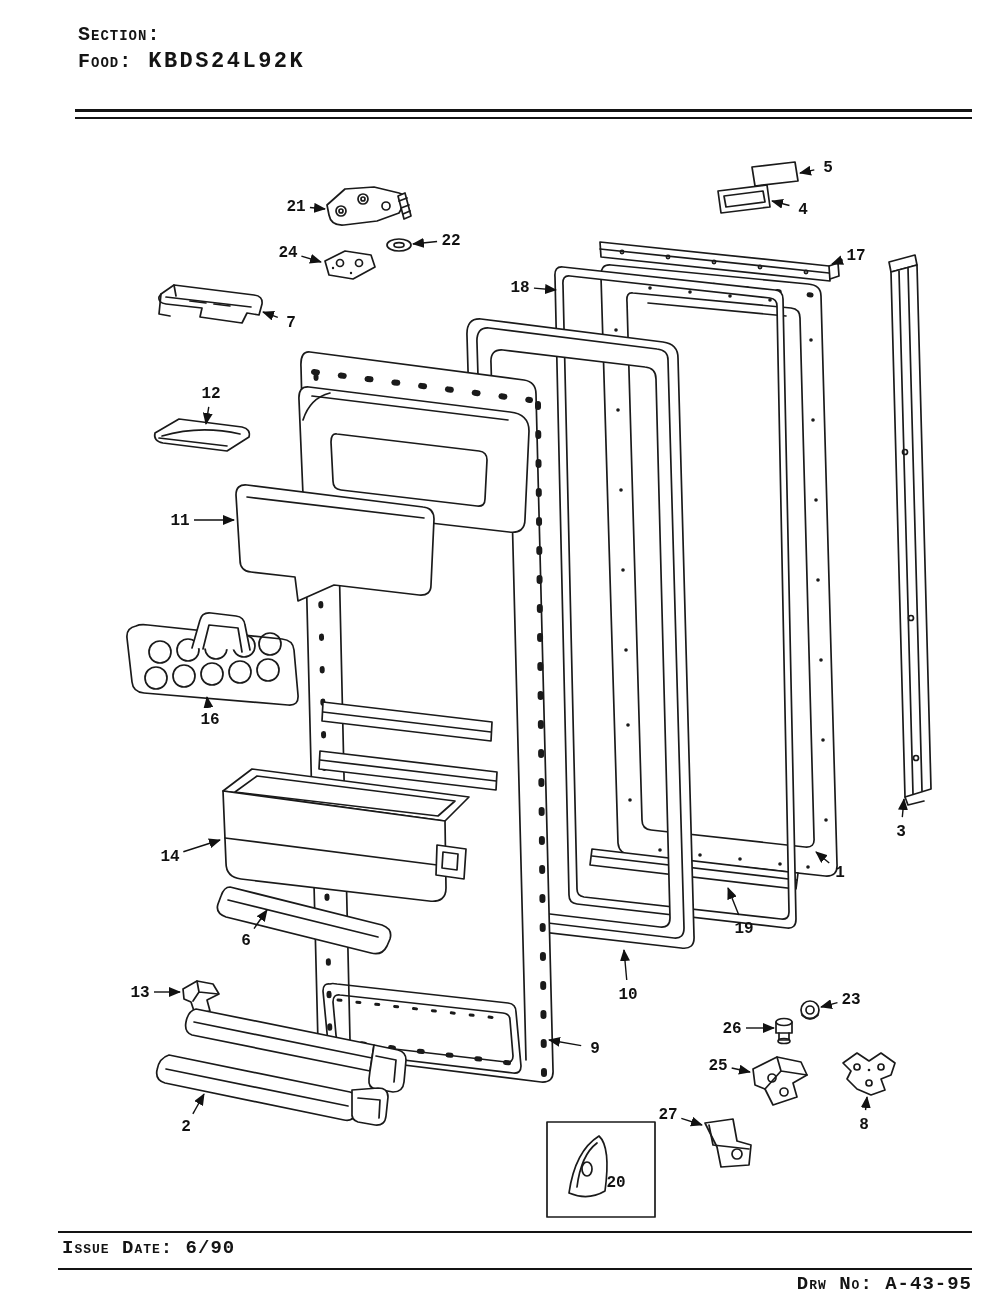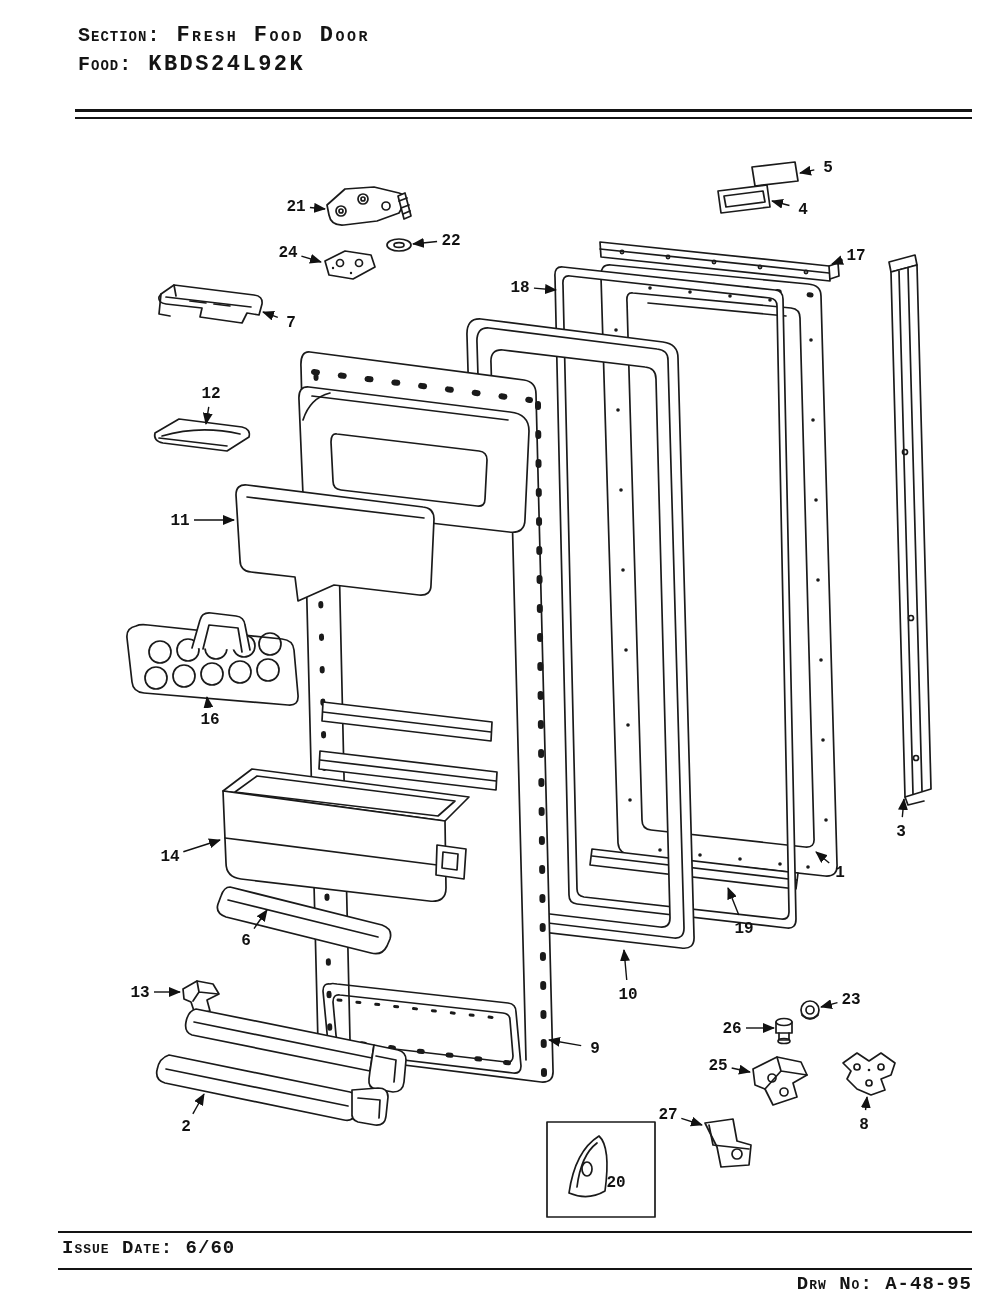--- a/index.html
+++ b/index.html
@@ -26,21 +26,20 @@
     font-size:16px;font-weight:700;fill:#111;text-anchor:middle;
   }
   .leader{stroke:#111;stroke-width:1.4;fill:none}
 </style>
 </head>
 <body>
 
 <div class="hdr">
   <div class="hdr-row">
     <span class="sc hdr-label">Section:</span>
-    <span class="sc hdr-value">Fresh Food Door</span>
   </div>
   <div class="hdr-row">
     <span class="sc hdr-label">Food:</span>
     <span class="sc hdr-value">KBDS24L92K</span>
   </div>
 </div>
 <div class="rule r1"></div>
 <div class="rule r2"></div>
 
 <svg id="diagram-svg" viewBox="0 0 1000 1309">
@@ -336,15 +335,15 @@
       <text x="718" y="1070">25</text>
       <line x1="865.5460413650478" y1="1110.0856277145692" x2="867" y2="1097" class="leader" marker-end="url(#arrowhead)"></line>
       <text x="864" y="1129">8</text>
       <line x1="681.3202232597617" y1="1118.3094839958053" x2="702" y2="1125" class="leader" marker-end="url(#arrowhead)"></line>
       <text x="668" y="1119">27</text>
       <text x="616" y="1187">20</text>
     </g>
 </svg>
 
 <div class="rule r3"></div>
-<div class="ftr-text sc" style="left:62px;top:1237px">Issue Date: 6/60</div>
+<div class="ftr-text sc" style="left:62px;top:1237px">Issue Date: 6/90</div>
 <div class="rule r4"></div>
-<div class="ftr-text sc" style="right:28px;top:1273px">Drw No: A-48-95</div>
+<div class="ftr-text sc" style="right:28px;top:1273px">Drw No: A-43-95</div>
 
 </body></html>

